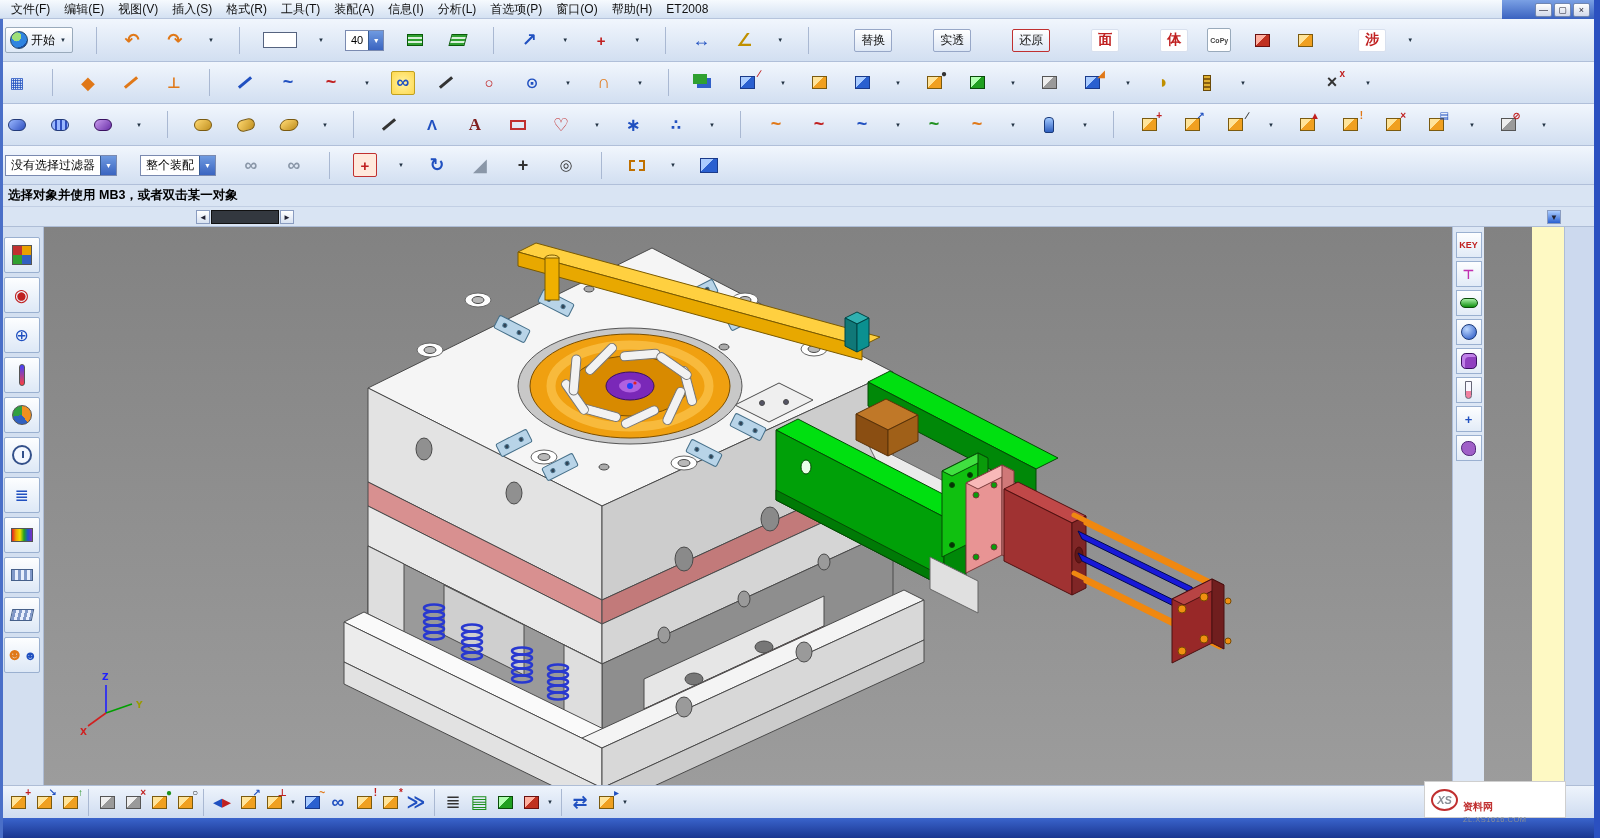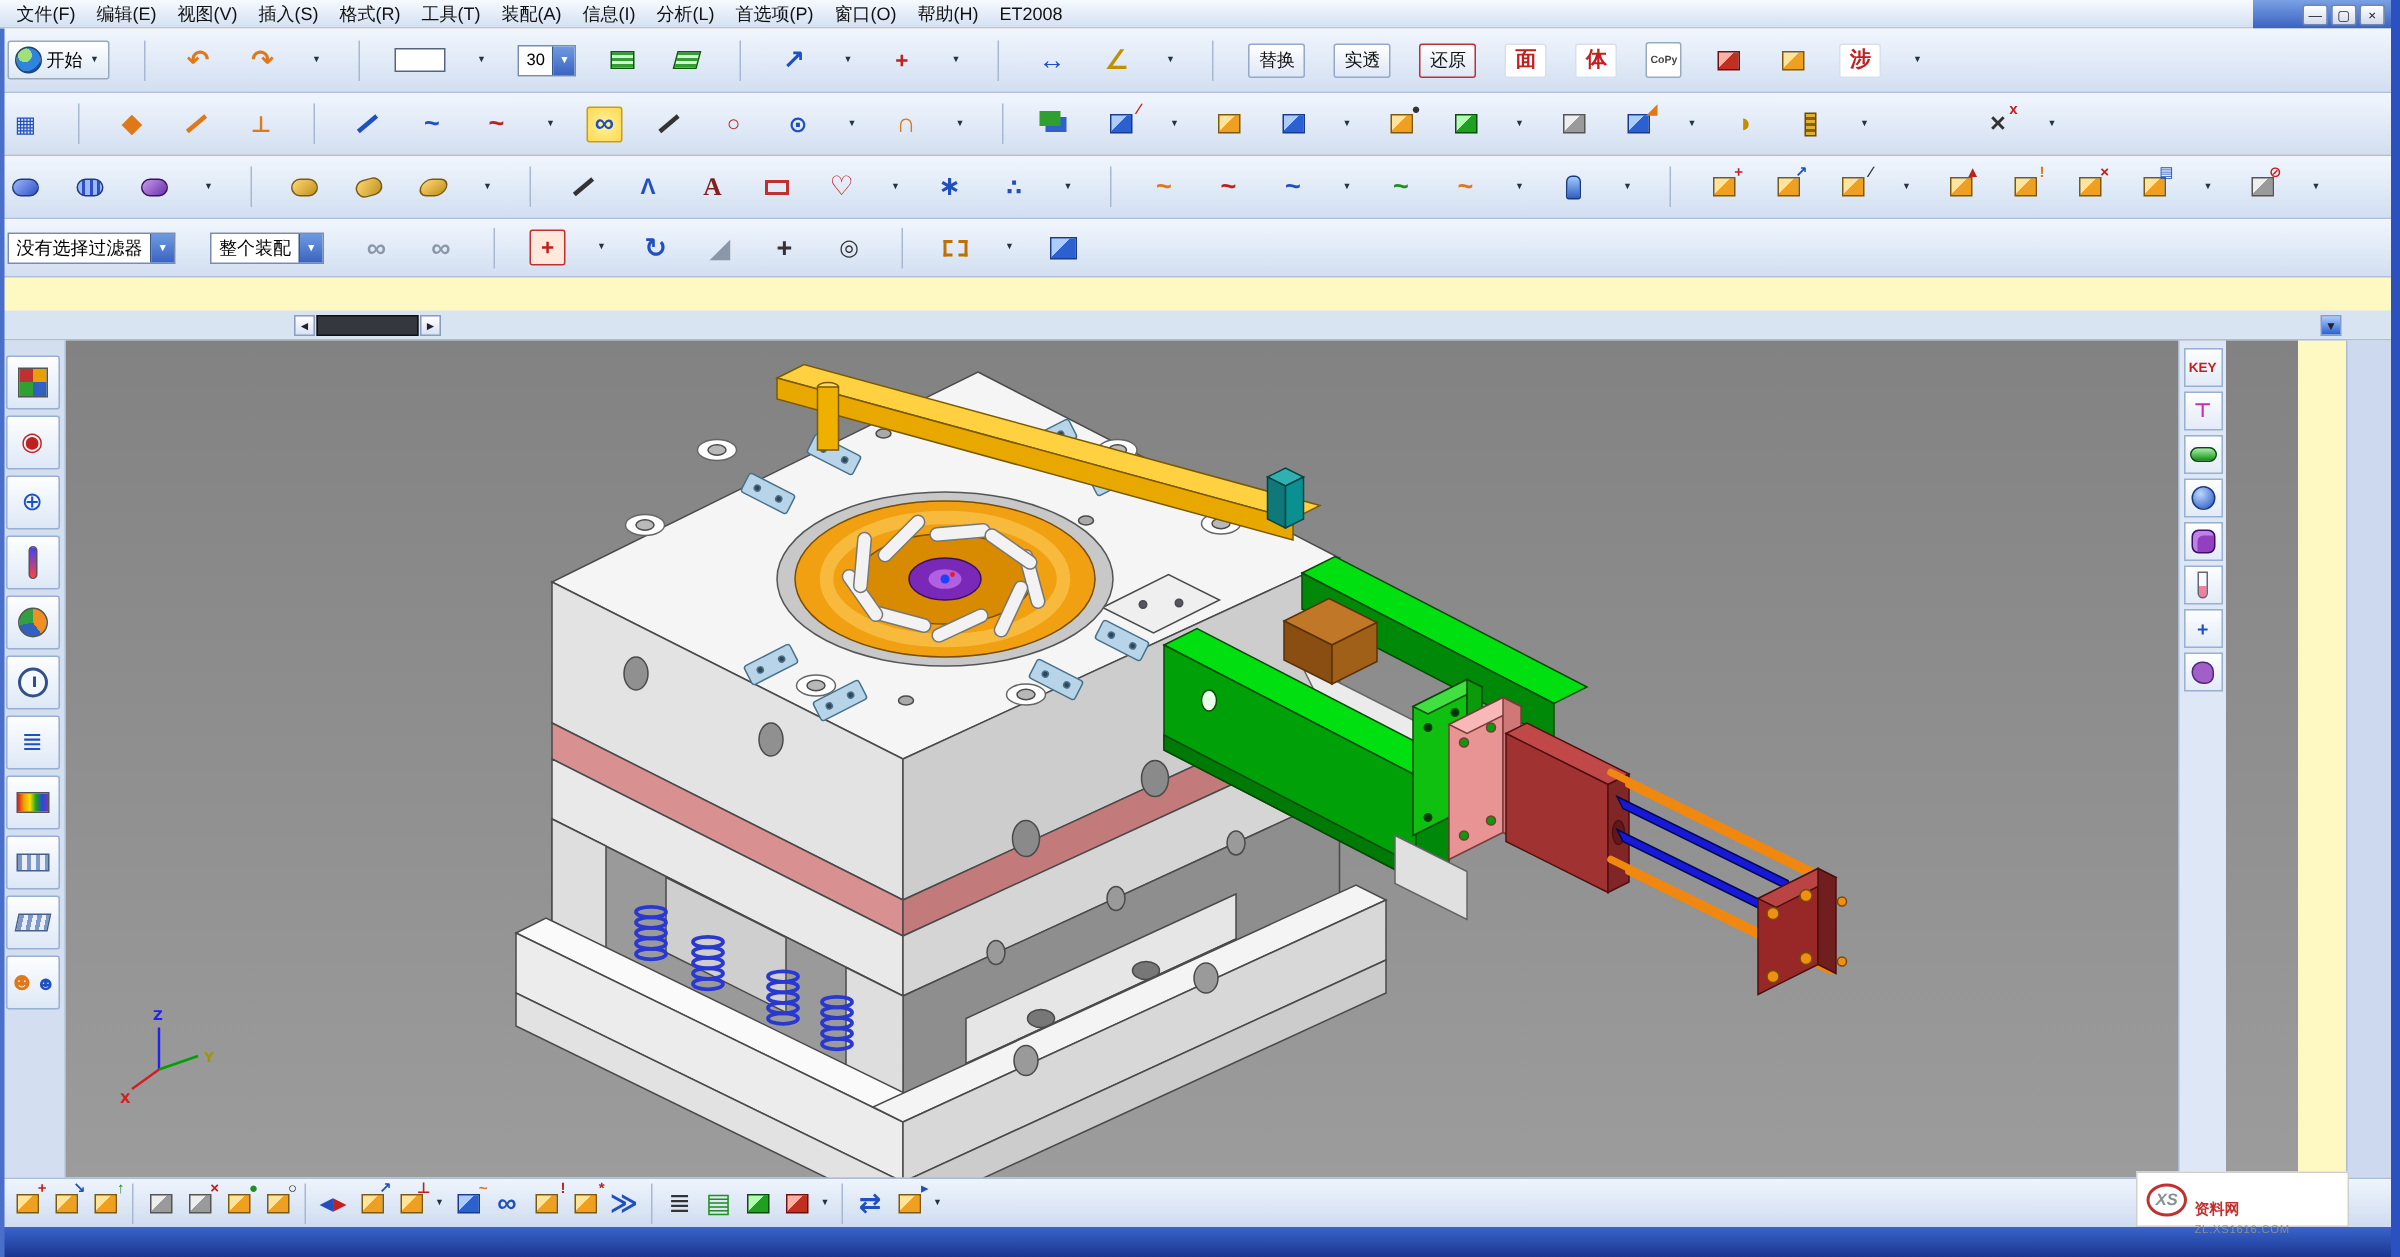--- a/index.html
+++ b/index.html
@@ -29,21 +29,21 @@
 
   
   .ic { position:relative; flex:none; width:24px; height:24px; display:inline-flex; align-items:center;
         justify-content:center; font-size:15px; border-radius:2px; }
   .ic.hl { background:radial-gradient(#fff3a0,#ffd84e); border:1px solid #c0a020; }
   .sep { flex:none; width:1px; height:27px; background:#a9b8d2; margin:0 4px; }
   .gap { flex:none; width:34px; }
   .dd { flex:none; width:10px; height:22px; display:inline-flex; align-items:center; justify-content:center;
         font-size:6px; color:#234; }
   .tbtn { flex:none; height:23px; padding:0 6px; display:inline-flex; align-items:center; font-size:12px;
-          color:#111; background:linear-gradient(#ffffff,#dde7f5); border:1px solid #97a7c7; border-radius:2px; }
+          color:#111; background:linear-gradient(#ffffff,#dde7f5); border:1px solid #97a7c7; border-radius:2px;margin-left:22px; }
   .tbtn.redbox { border:1px solid #c03030; }
   .tbtn.redtxt { border:1px solid #d8e0ee; background:#fff; color:#c02020; font-size:14px; font-weight:bold; }
   .startg { flex:none; display:inline-flex; align-items:center; gap:3px; padding:0 4px; height:26px;
             border:1px solid #9ab; background:linear-gradient(#fff,#dde8f6); border-radius:2px; font-size:12px; }
   .globe { width:18px; height:18px; border-radius:50%;
            background:radial-gradient(circle at 35% 30%,#9fe07a 0 30%,#2f84e0 31% 70%,#1a4fa8 71%); border:1px solid #246; }
   .sw { flex:none; width:34px; height:16px; background:#fff; border:1px solid #55637f; }
   .spin { flex:none; display:inline-flex; height:21px; border:1px solid #7a8ab0; background:#fff; font-size:11px;
           align-items:center; }
   .spin b { padding:0 5px; font-weight:normal; }
@@ -163,21 +163,21 @@
       <u class="dd" style="text-decoration:none">▼</u>
     </span>
     <span class="sep"></span>
     <span class="ic o f18 bold">↶</span>
     <span class="ic o f18 bold">↷</span>
     <span class="dd">▼</span>
     <span class="sep"></span>
     <span class="sw"></span>
     <span class="dd">▼</span>
     <span class="spin">
-      <b>30</b>
+      <b>40</b>
         <i>▼</i>
     </span>
     <span class="ic">
         <i class="layersg"></i>
       </span>
     <span class="ic">
         <i class="layersg" style="transform:skewX(-15deg)"></i>
       </span>
     <span class="sep"></span>
     <span class="ic b f18 bold">↗</span>
@@ -378,20 +378,23 @@
     <span class="sep"></span>
     <span class="ic">
         <i class="marq"></i>
       </span>
     <span class="dd">▼</span>
     <span class="ic">
         <i class="cub bl" style="width:18px;height:15px"></i>
       </span>
   </div>
 
+  <div id="promptbar" class="band">
+    <span>选择对象并使用 MB3，或者双击某一对象</span>
+  </div>
 
   <div id="scrollstrip" class="band">
     <span class="sarr" style="left:196px">◄</span>
     <span class="sthumb"></span>
     <span class="sarr" style="left:280px">►</span>
     <span class="sarr" style="left:1547px;background:linear-gradient(#aaccff,#2a60d0)">▼</span>
   </div>
 
   <div id="main">
 

